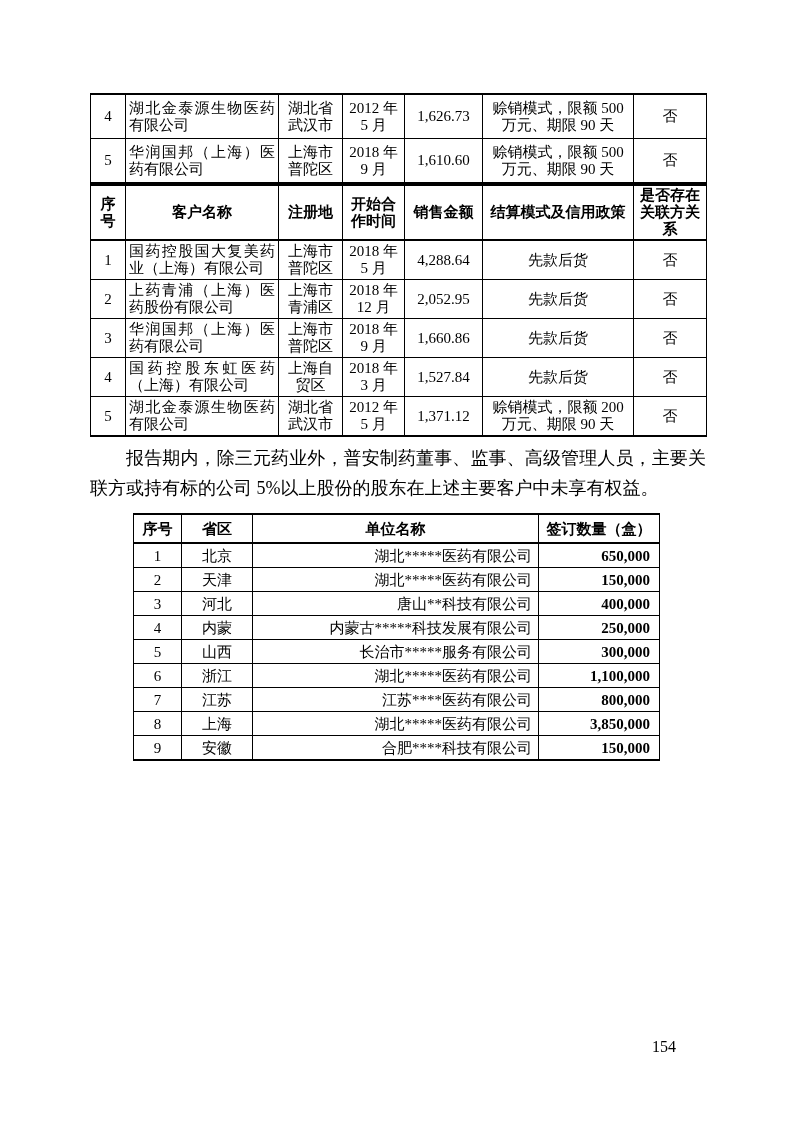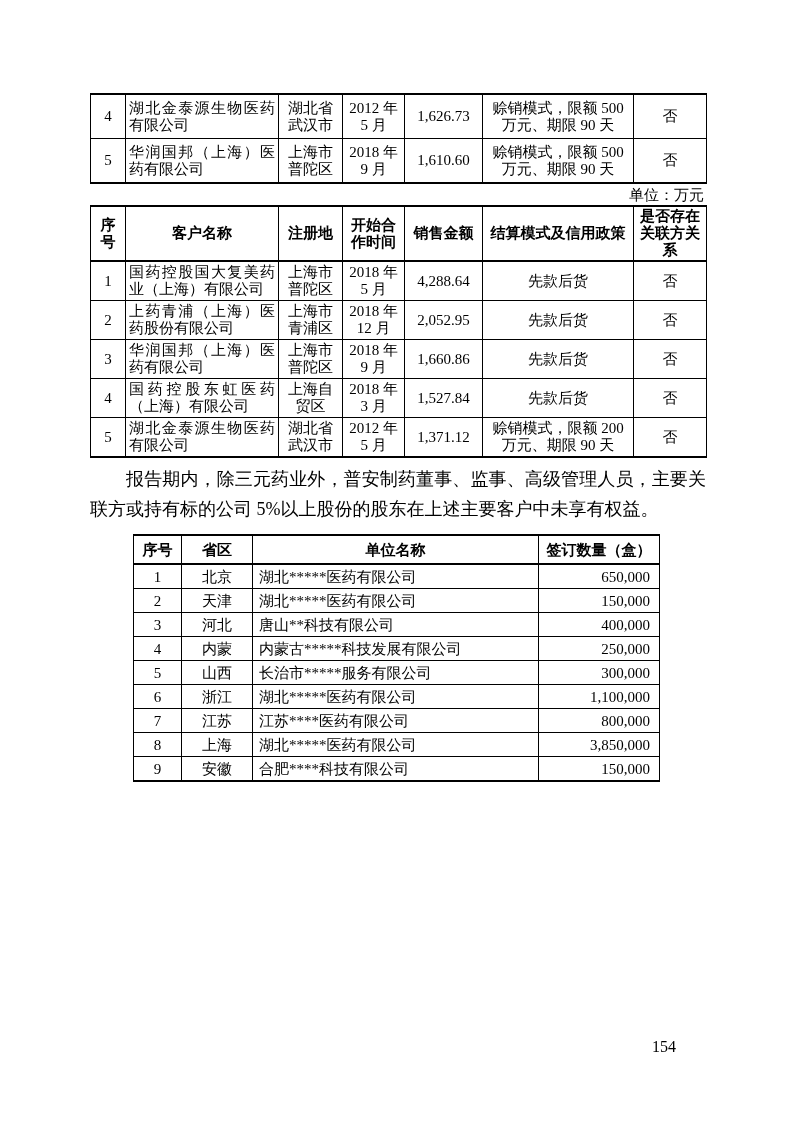--- a/index.html
+++ b/index.html
@@ -45,22 +45,22 @@
     width:526px; margin-left:43px; margin-top:10px;
     border-top:2px solid #000; border-bottom:2px solid #000;
     border-left:1px solid #000; border-right:1px solid #000;
   }
   table.tbl-region td, table.tbl-region th {
     border:1px solid #000; font-size:15px; line-height:22px;
     padding:0 6px; text-align:center; vertical-align:middle; overflow:hidden;
   }
   table.tbl-region th { font-weight:bold; height:27px; border-bottom:2px solid #000; }
   table.tbl-region td { height:23px; }
-  table.tbl-region td.c2 { text-align:left; }
-  table.tbl-region td.c3 { text-align:right; padding-right:9px; }
+  table.tbl-region td.c2 { text-align:right; }
+  table.tbl-region td.c3 { text-align:right; padding-right:9px;font-weight:bold; }
 
   .page-number { position:absolute; left:652px; top:1038px; font-size:16px; }
 </style>
 </head>
 <body>
 
 <div class="doc">
   <div class="content">
 
     <table class="tbl tbl-top">
@@ -88,21 +88,20 @@
             <td class="c1 cell-left">华润国邦（上海）医药有限公司</td>
             <td class="c2">上海市普陀区</td>
             <td class="c3">2018 年 9 月</td>
             <td class="c4">1,610.60</td>
             <td class="c5">赊销模式，限额 500 万元、期限 90 天</td>
             <td class="c6">否</td>
           </tr>
         </tbody>
     </table>
 
-    <div class="unit-label">单位：万元</div>
 
     <table class="tbl tbl-main">
       <colgroup>
         <col style="width:35px">
           <col style="width:153px">
           <col style="width:64px">
         <col style="width:62px">
           <col style="width:78px">
           <col style="width:151px">
         <col style="width:73px">

